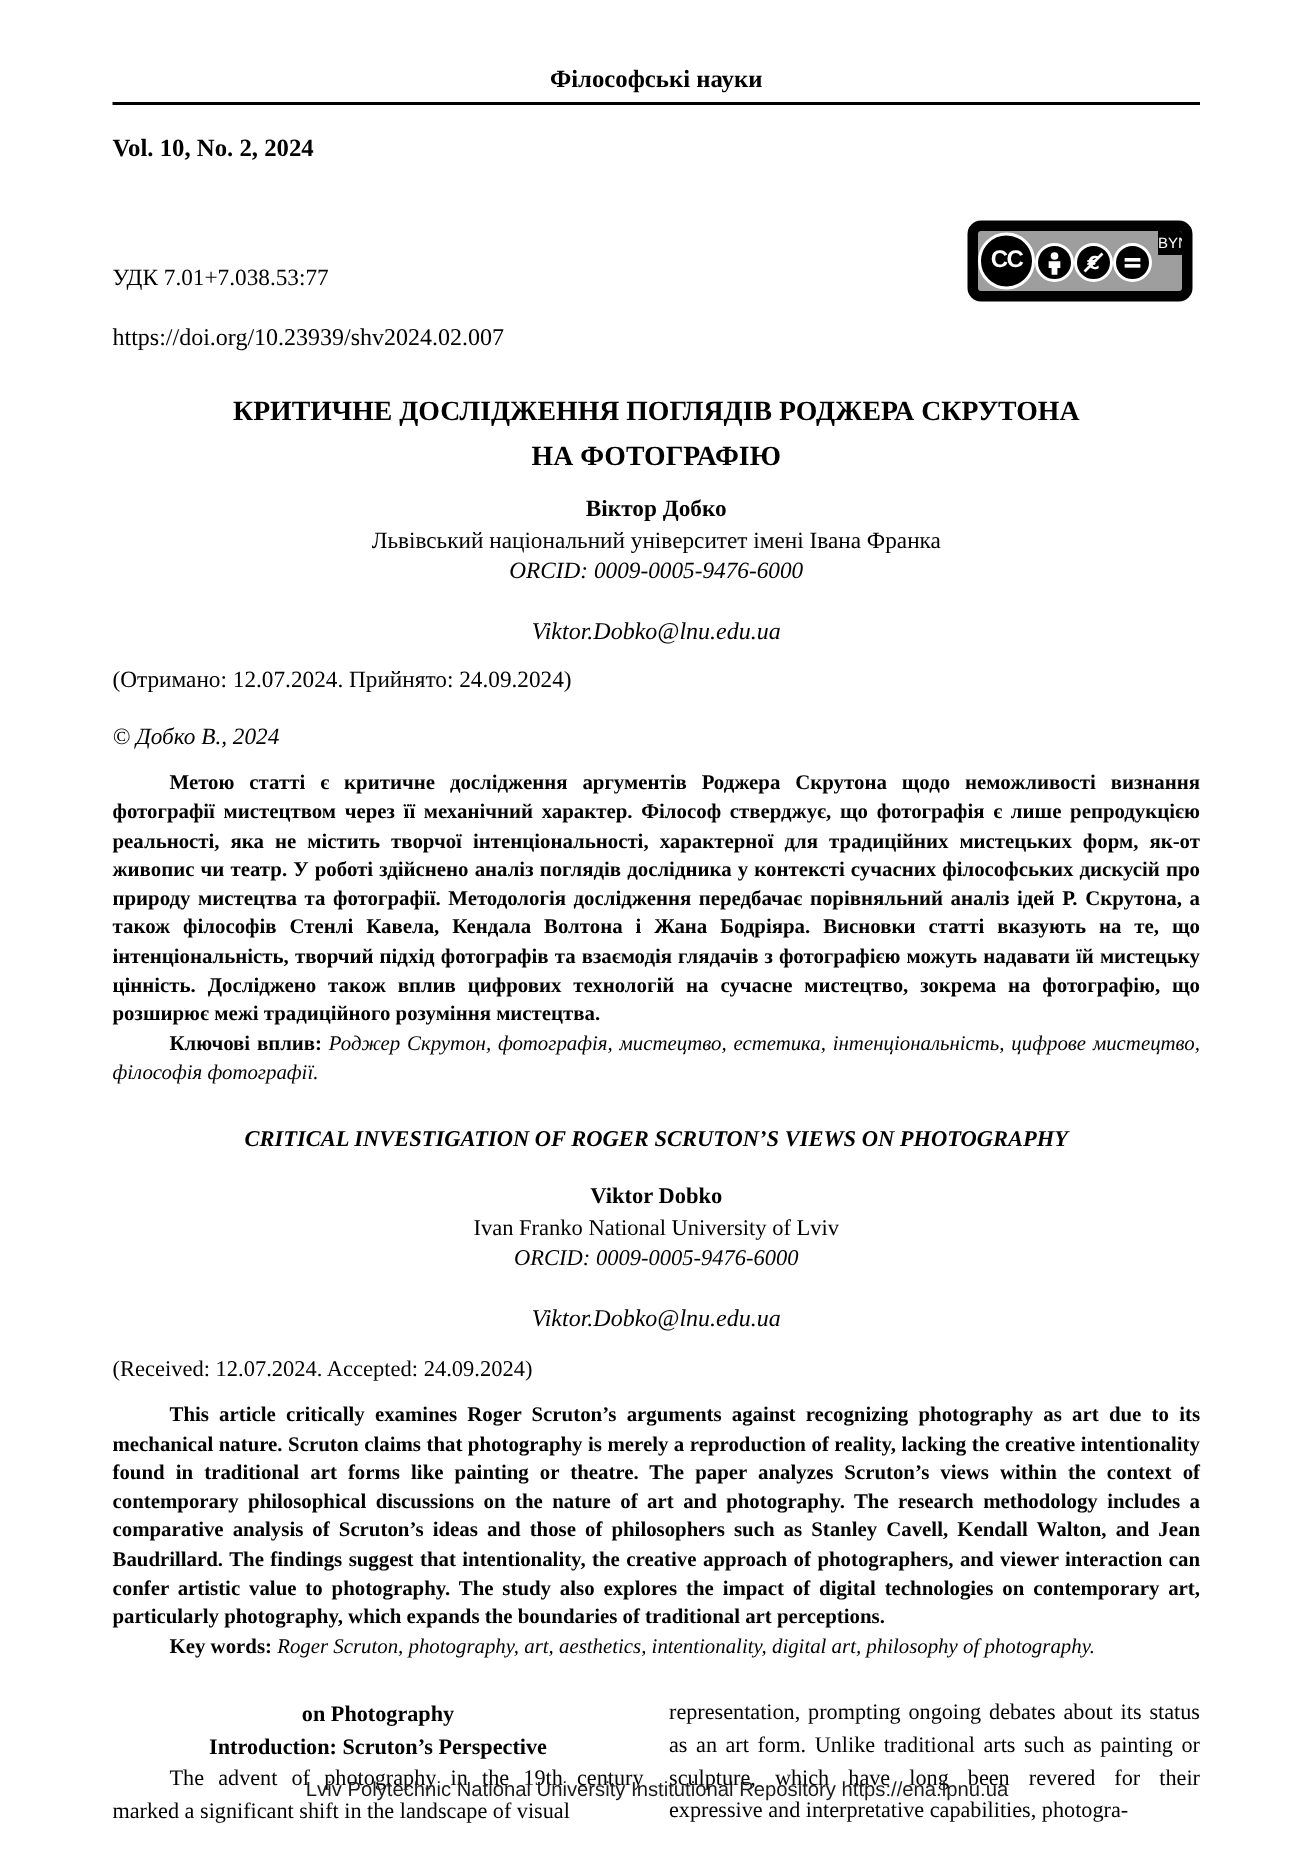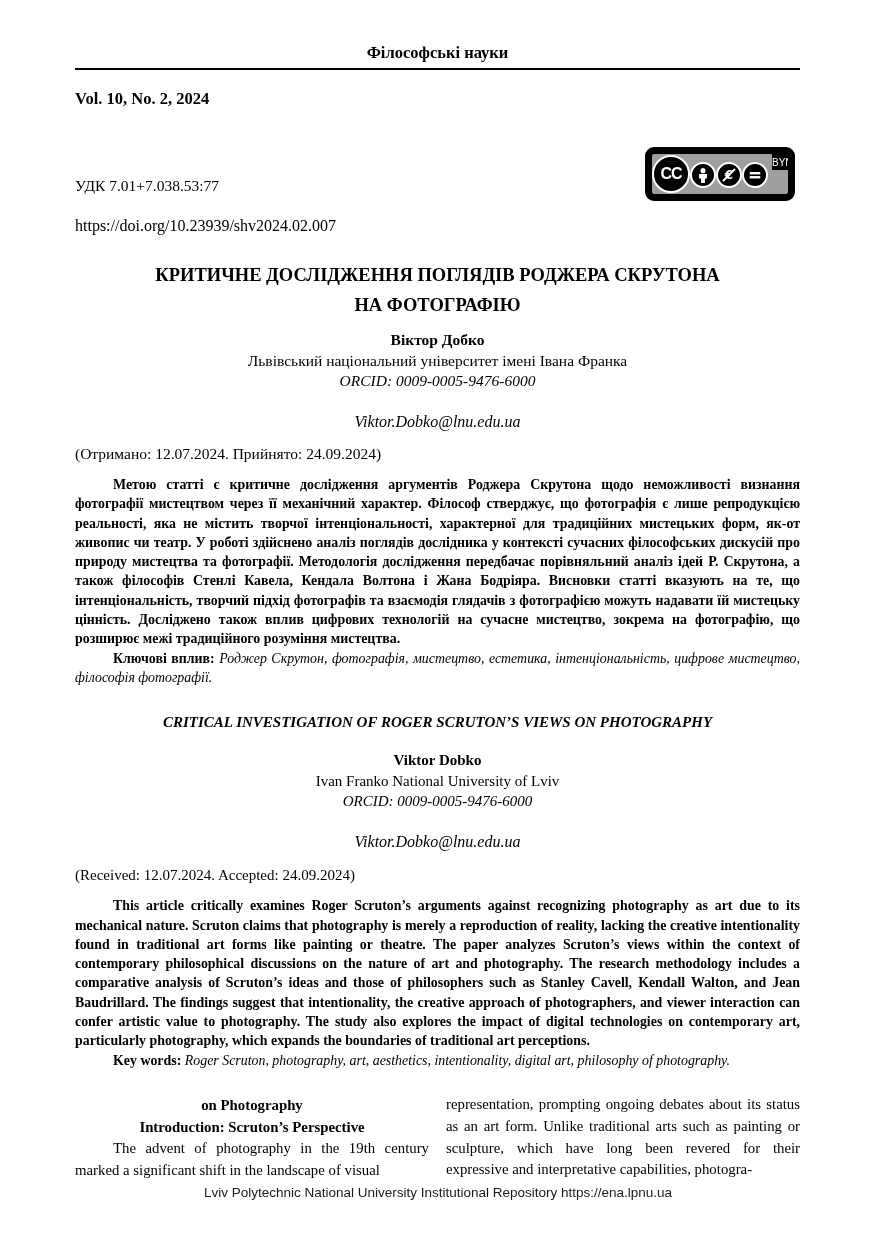--- a/index.html
+++ b/index.html
@@ -123,20 +123,21 @@
   </h1>
 
   <div class="author-block">
     <div class="author-name">Віктор Добко</div>
     <div>Львівський національний університет імені Івана Франка</div>
     <div class="italic">ORCID: 0009-0005-9476-6000</div>
     <div class="italic"><a class="doi italic" href="#">Viktor.Dobko@lnu.edu.ua</a></div>
   </div>
 
   <div class="received">(Отримано: 12.07.2024. Прийнято: 24.09.2024)</div>
+  <div class="copyright">© Добко В., 2024</div>
 
   <p class="abstract">Метою статті є критичне дослідження аргументів Роджера Скрутона щодо неможливості визнання фотографії мистецтвом через її механічний характер. Філософ стверджує, що фотографія є лише репродукцією реальності, яка не містить творчої інтенціональності, характерної для традиційних мистецьких форм, як-от живопис чи театр. У роботі здійснено аналіз поглядів дослідника у контексті сучасних філософських дискусій про природу мистецтва та фотографії. Методологія дослідження передбачає порівняльний аналіз ідей Р. Скрутона, а також філософів Стенлі Кавела, Кендала Волтона і Жана Бодріяра. Висновки статті вказують на те, що інтенціональність, творчий підхід фотографів та взаємодія глядачів з фотографією можуть надавати їй мистецьку цінність. Досліджено також вплив цифрових технологій на сучасне мистецтво, зокрема на фотографію, що розширює межі традиційного розуміння мистецтва.</p>
   <p class="keywords-line">
     <span class="keywords-label">Ключові вплив:</span>
     <span class="keywords-text">Роджер Скрутон, фотографія, мистецтво, естетика, інтенціональність, цифрове мистецтво, філософія фотографії.</span>
   </p>
 
   <h2 class="en-title">CRITICAL INVESTIGATION OF ROGER SCRUTON’S VIEWS ON PHOTOGRAPHY</h2>
 
   <div class="en-author-block">

